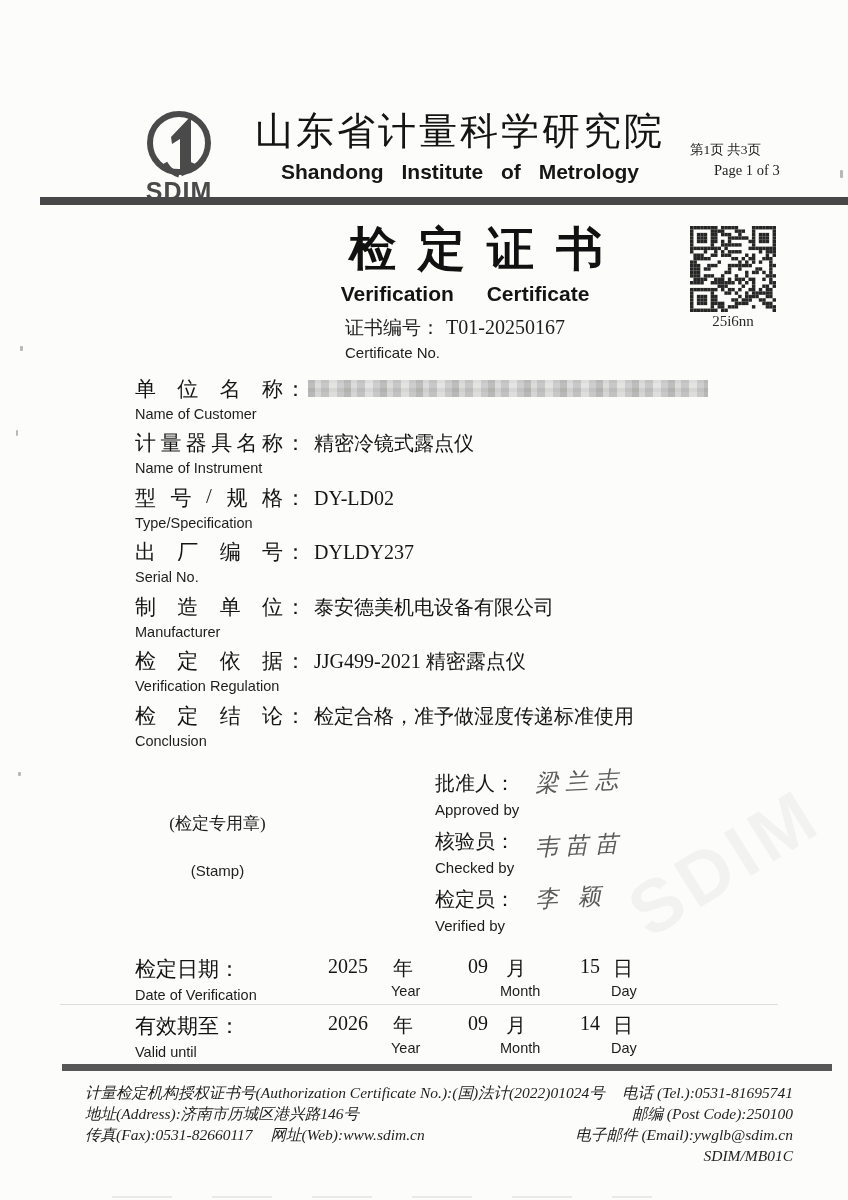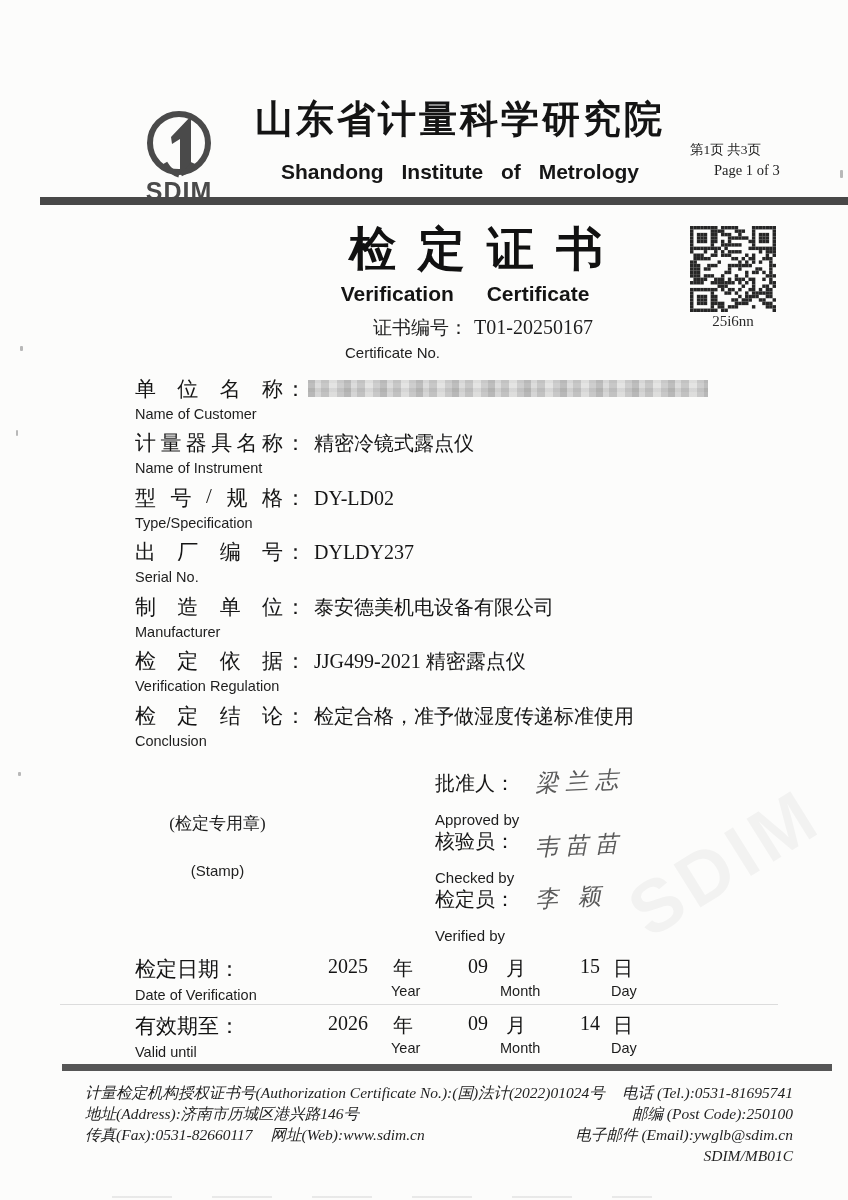--- a/index.html
+++ b/index.html
@@ -1,34 +1,34 @@
 <!DOCTYPE html>
 <html><head>
 <meta charset="utf-8">
 <style>
   html,body{margin:0;padding:0;background:#e9e9e9;}
   .page{position:relative;width:848px;height:1200px;margin:0 auto;background:#fcfcfb;
         overflow:hidden;color:#1b1b1b;font-family:"Liberation Serif","DejaVu Serif",serif;}
   .abs{position:absolute;}
 
   
-  .org-title-zh{left:235px;top:94px;width:450px;text-align:center;font-size:38px;font-weight:700;
+  .org-title-zh{left:235px;top:106px;width:450px;text-align:center;font-size:38px;font-weight:400;
                 letter-spacing:3px;color:#141414;}
   .org-title-en{left:235px;top:160px;width:450px;text-align:center;font-size:21px;font-weight:700;
                 word-spacing:12px;font-family:"Liberation Sans","DejaVu Sans",sans-serif;color:#161616;}
   .page-info{left:690px;top:140px;width:130px;font-size:13.5px;line-height:20px;color:#222;}
   .bar-top{left:40px;top:197px;width:808px;height:8px;background:#484848;}
   .bar-bottom{left:62px;top:1064px;width:770px;height:7px;background:#565656;}
 
   
   .cert-title-zh{left:260px;top:218px;width:410px;text-align:center;font-size:47px;font-weight:800;
                  letter-spacing:22px;padding-left:22px;color:#111;}
   .cert-title-en{left:260px;top:282px;width:410px;text-align:center;font-size:21px;font-weight:700;
                  word-spacing:27px;font-family:"Liberation Sans","DejaVu Sans",sans-serif;color:#141414;}
-  .cert-no-line{left:345px;top:315px;font-size:19px;color:#1d1d1d;margin-left:28px;}
+  .cert-no-line{left:345px;top:315px;font-size:19px;color:#1d1d1d;}
   .cert-no-line .val{font-size:20px;margin-left:6px;}
   .cert-no-en{left:345px;top:344px;font-size:15px;font-family:"Liberation Sans","DejaVu Sans",sans-serif;color:#222;}
 
   
   .qr-box{left:690px;top:226px;width:86px;height:86px;}
   .qr-caption{left:686px;top:313px;width:94px;text-align:center;font-size:15px;color:#2a2a2a;}
 
   
   .field-row{position:absolute;left:135px;width:620px;}
   .f-zh{font-size:21px;color:#151515;white-space:nowrap;}
@@ -43,21 +43,21 @@
       repeating-linear-gradient(0deg, rgba(175,175,175,.6) 0 5px, rgba(125,125,125,.5) 5px 9px,
         rgba(205,205,205,.6) 9px 14px);
     filter:blur(.4px);}
 
   
   .stamp-block{left:140px;top:812px;width:155px;text-align:center;}
   .stamp-zh{font-size:17px;color:#1a1a1a;}
   .stamp-en{margin-top:27px;font-size:15px;font-family:"Liberation Sans","DejaVu Sans",sans-serif;color:#222;}
   .signer-row{position:absolute;left:435px;width:330px;}
   .s-zh{font-size:20px;color:#161616;}
-  .s-en{margin-top:14px;font-size:15px;font-family:"Liberation Sans","DejaVu Sans",sans-serif;color:#1d1d1d;}
+  .s-en{margin-top:4px;font-size:15px;font-family:"Liberation Sans","DejaVu Sans",sans-serif;color:#1d1d1d;}
   .signature{position:absolute;left:100px;top:-4px;font-size:23px;color:#5a5a5a;letter-spacing:7px;
              font-style:italic;transform:rotate(-3deg);white-space:nowrap;}
 
   
   .date-row{position:absolute;left:135px;width:620px;}
   .d-label{font-size:21px;color:#141414;}
   .d-en{margin-top:4px;font-size:14.5px;font-family:"Liberation Sans","DejaVu Sans",sans-serif;color:#1c1c1c;}
   .d-num,.d-unit{position:absolute;top:0;font-size:20px;color:#141414;}
   .d-unit-en{position:absolute;top:28px;font-size:14.5px;font-family:"Liberation Sans","DejaVu Sans",sans-serif;color:#1c1c1c;}
   .date-divider{left:60px;top:1004px;width:718px;height:1px;background:#dcdcdc;}

